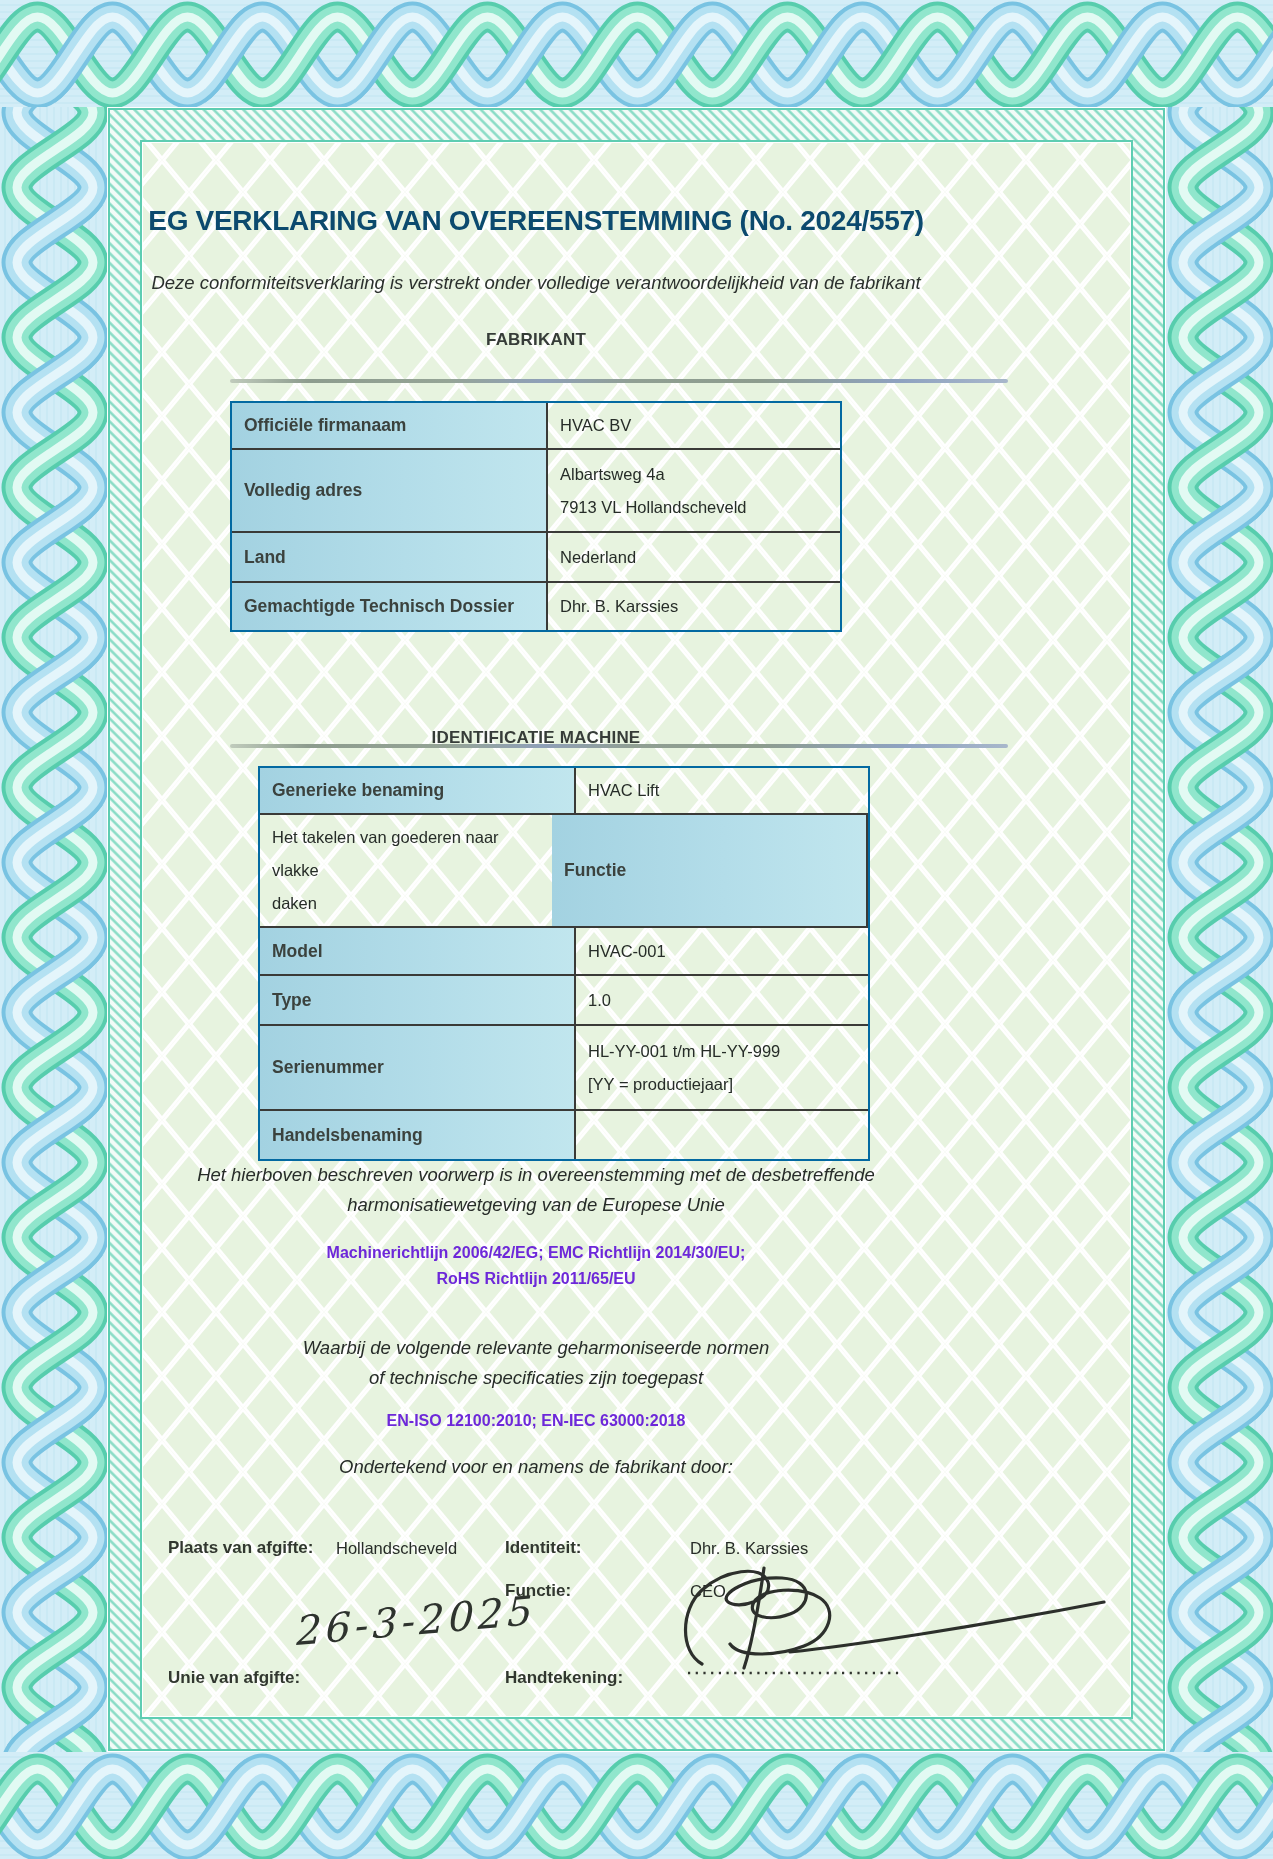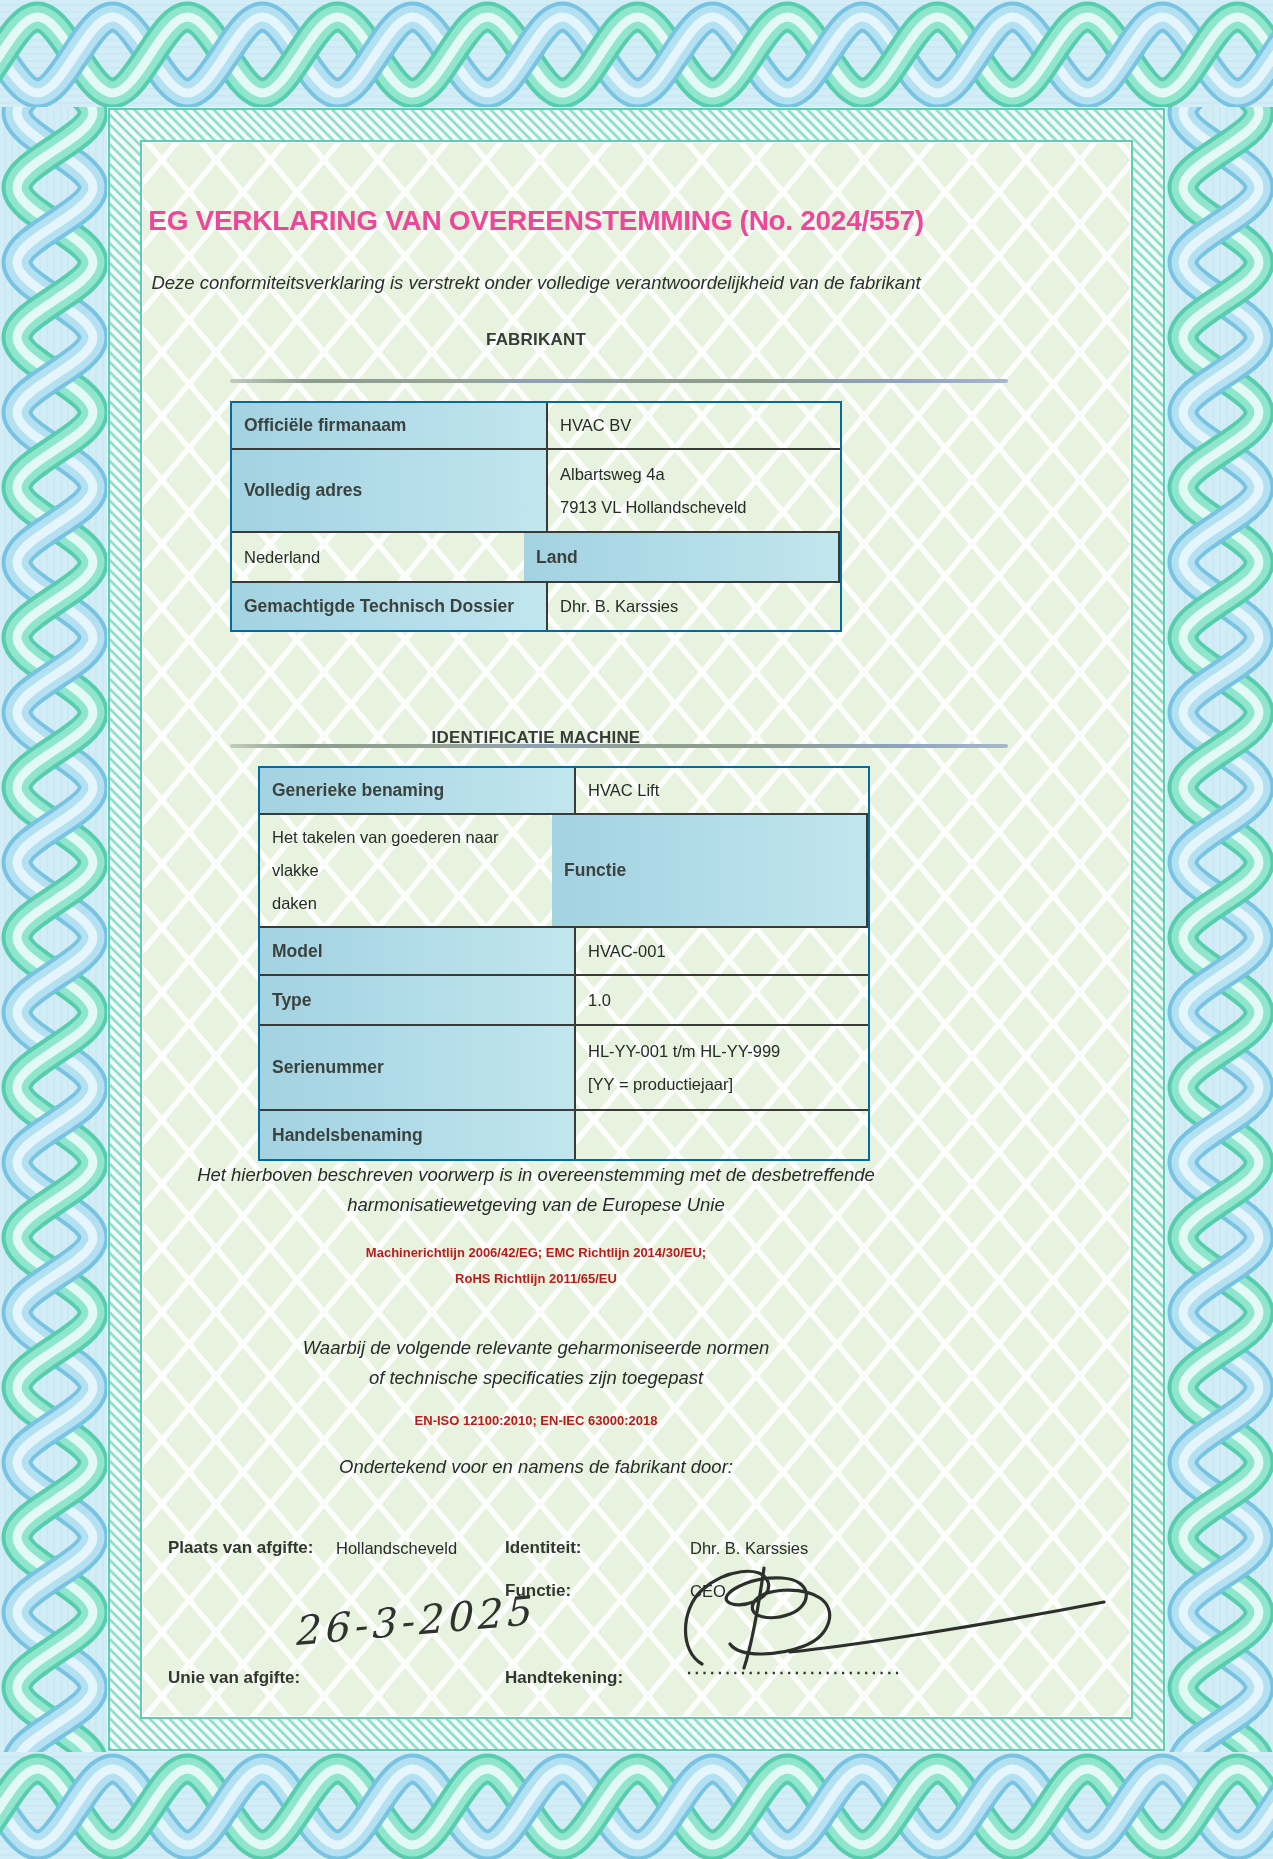--- a/index.html
+++ b/index.html
@@ -3,21 +3,21 @@
 <meta charset="utf-8">
 <style>
   html,body{margin:0;padding:0;background:#e8e8e8;}
   .page{
     position:relative; width:1273px; height:1859px; margin:0 auto;
     font-family:"Liberation Sans", sans-serif; overflow:hidden; background:#ffffff;
   }
   .bg-svg{position:absolute; left:0; top:0;}
   
   .center-col{position:absolute; left:120px; width:832px; text-align:center; margin:0;}
-  .doc-title{top:205px; font-size:28px; font-weight:bold; color:#ec4899; letter-spacing:-0.3px; white-space:nowrap;}
+  .doc-title{top:205px; font-size:28px; font-weight:bold; color:#0c4a6e; letter-spacing:-0.3px; white-space:nowrap;}
   .doc-subtitle{top:272px; font-size:18.5px; font-style:italic; color:#2b302d;}
   .sec-heading{top:330px; font-size:17px; font-weight:bold; color:#363c38; letter-spacing:0.2px;}
   .sec-heading.machine{top:728px;}
   .sep{position:absolute; left:230px; width:778px; height:4px;
        background:linear-gradient(90deg,#c0cbbc 0%,#8d9c8e 10%,#95a496 28%,#8fa0b8 40%,#909f93 52%,#8d9c8e 68%,#8ea2c0 86%,#a8b7cb 100%);
        border-radius:2px;}
   .sep1{top:379px;} .sep2{top:744px;}
   
   .tbl{position:absolute; left:230px; width:612px; border:2px solid #0369a1; box-sizing:border-box;}
   .tbl1{top:401px;} .tbl2{top:766px;margin-left:28px;}
@@ -34,21 +34,21 @@
   .tbl1 .trow:nth-child(4){min-height:47px}
   .tbl2 .trow:nth-child(1){min-height:44px}
   .tbl2 .trow:nth-child(2){min-height:77px}
   .tbl2 .trow:nth-child(3){min-height:46px}
   .tbl2 .trow:nth-child(4){min-height:48px}
   .tbl2 .trow:nth-child(5){min-height:83px}
   .tbl2 .trow:nth-child(6){min-height:48px}
   
   .stmt{white-space:pre-line;}
   .stmt-it{font-style:italic; font-size:18.5px; color:#272c29; line-height:30px;}
-  .stmt-b{font-weight:bold; font-size:13px; color:#b91c1c; line-height:26px;}
+  .stmt-b{font-weight:bold; font-size:16px; color:#6d28d9; line-height:26px;}
   .s-conformity{top:1160px;}
   .s-directives{top:1240px;}
   .s-standards-intro{top:1333px;}
   .s-standards{top:1408px;text-align:center;}
   .s-signed{top:1452px;}
   
   .f-label{position:absolute; font-weight:bold; font-size:17px; color:#31372f; white-space:nowrap;}
   .f-value{position:absolute; font-size:16.5px; color:#272c28; white-space:nowrap;}
   .handwritten-date{
     position:absolute; left:296px; top:1608px;
@@ -148,22 +148,22 @@
       <div class="trow">
         <div class="tcell tlabel">Officiële firmanaam</div>
         <div class="tcell tvalue">HVAC BV</div>
       </div>
       <div class="trow">
         <div class="tcell tlabel">Volledig adres</div>
         <div class="tcell tvalue">Albartsweg 4a
 7913 VL Hollandscheveld</div>
       </div>
       <div class="trow">
+        <div class="tcell tlabel">Land</div>
         <div class="tcell tvalue">Nederland</div>
-        <div class="tcell tlabel">Land</div>
       </div>
       <div class="trow">
         <div class="tcell tlabel">Gemachtigde Technisch Dossier</div>
         <div class="tcell tvalue">Dhr. B. Karssies</div>
       </div>
     </div>
 
   <h2 class="center-col sec-heading machine">IDENTIFICATIE MACHINE</h2>
   <div class="sep sep2"></div>
   <div class="tbl tbl2">

